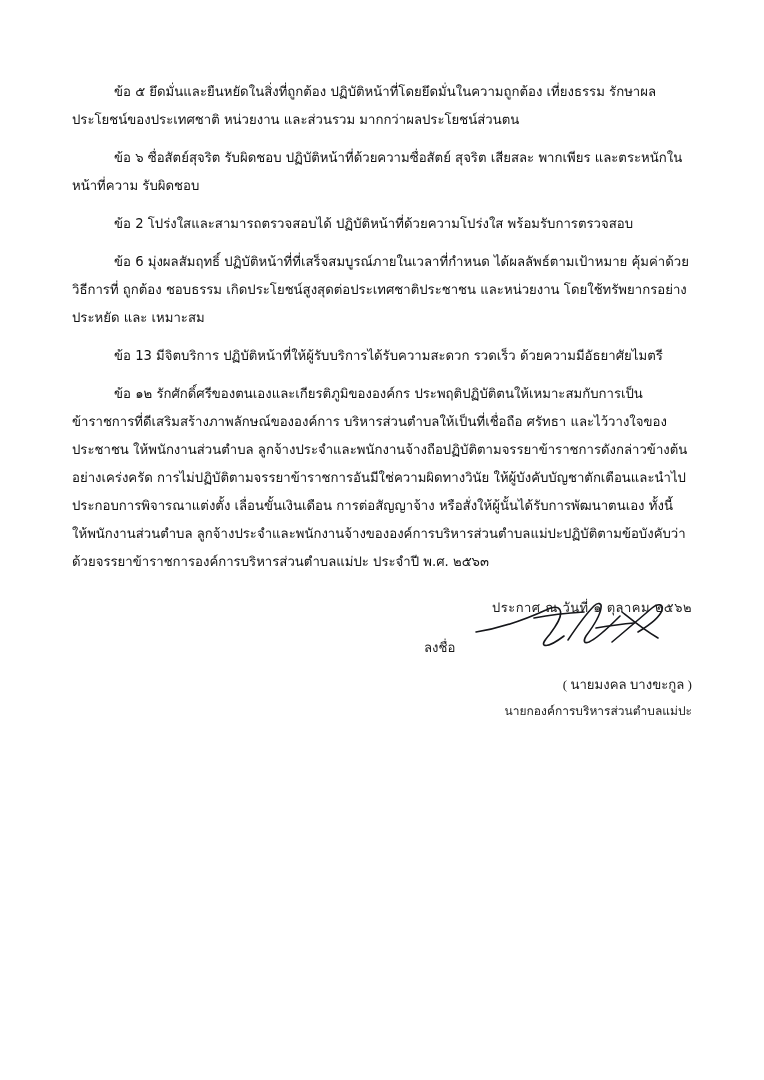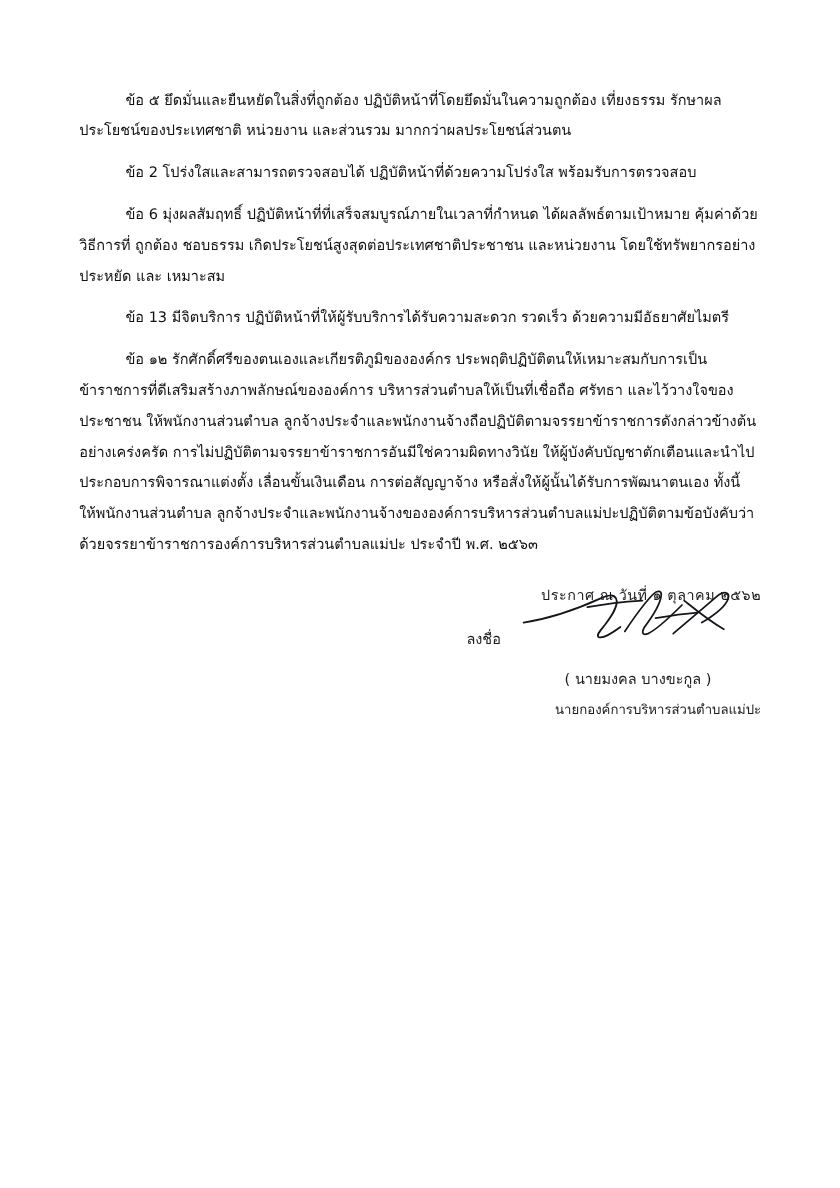--- a/index.html
+++ b/index.html
@@ -50,39 +50,41 @@
     line-height: 28px;
   }
   .signature {
     position: absolute;
     left: 400px;
     top: -36px;
     width: 200px;
     height: 54px;
   }
   .sign-name {
-    text-align: center;
+    text-align: right;
     padding-left: 396px;
     font-size: 13.2px;
     line-height: 26px;
     margin-top: 8px;
+    font-family: Liberation Serif, serif;
   }
   .sign-title {
     text-align: right;
     padding-left: 378px;
     font-size: 12px;
     line-height: 26px;
   }
 </style>
 </head>
 <body>
 
 <div class="page">
 
   <p class="para">ข้อ ๕ ยึดมั่นและยืนหยัดในสิ่งที่ถูกต้อง ปฏิบัติหน้าที่โดยยึดมั่นในความถูกต้อง เที่ยงธรรม รักษาผลประโยชน์ของประเทศชาติ หน่วยงาน และส่วนรวม มากกว่าผลประโยชน์ส่วนตน</p>
+  <p class="para">ข้อ ๖ ซื่อสัตย์สุจริต รับผิดชอบ ปฏิบัติหน้าที่ด้วยความซื่อสัตย์ สุจริต เสียสละ พากเพียร และตระหนักในหน้าที่ความ รับผิดชอบ</p>
   <p class="para">ข้อ 2 โปร่งใสและสามารถตรวจสอบได้ ปฏิบัติหน้าที่ด้วยความโปร่งใส พร้อมรับการตรวจสอบ</p>
   <p class="para">ข้อ 6 มุ่งผลสัมฤทธิ์ ปฏิบัติหน้าที่ที่เสร็จสมบูรณ์ภายในเวลาที่กำหนด ได้ผลลัพธ์ตามเป้าหมาย คุ้มค่าด้วยวิธีการที่ ถูกต้อง ชอบธรรม เกิดประโยชน์สูงสุดต่อประเทศชาติประชาชน และหน่วยงาน โดยใช้ทรัพยากรอย่างประหยัด และ เหมาะสม</p>
   <p class="para">ข้อ 13 มีจิตบริการ ปฏิบัติหน้าที่ให้ผู้รับบริการได้รับความสะดวก รวดเร็ว ด้วยความมีอัธยาศัยไมตรี</p>
   <p class="para">ข้อ ๑๒ รักศักดิ์ศรีของตนเองและเกียรติภูมิขององค์กร ประพฤติปฏิบัติตนให้เหมาะสมกับการเป็นข้าราชการที่ดีเสริมสร้างภาพลักษณ์ขององค์การ บริหารส่วนตำบลให้เป็นที่เชื่อถือ ศรัทธา และไว้วางใจของประชาชน ให้พนักงานส่วนตำบล ลูกจ้างประจำและพนักงานจ้างถือปฏิบัติตามจรรยาข้าราชการดังกล่าวข้างต้น อย่างเคร่งครัด การไม่ปฏิบัติตามจรรยาข้าราชการอันมีใช่ความผิดทางวินัย ให้ผู้บังคับบัญชาตักเตือนและนำไป ประกอบการพิจารณาแต่งตั้ง เลื่อนขั้นเงินเดือน การต่อสัญญาจ้าง หรือสั่งให้ผู้นั้นได้รับการพัฒนาตนเอง ทั้งนี้ ให้พนักงานส่วนตำบล ลูกจ้างประจำและพนักงานจ้างขององค์การบริหารส่วนตำบลแม่ปะปฏิบัติตามข้อบังคับว่าด้วยจรรยาข้าราชการองค์การบริหารส่วนตำบลแม่ปะ ประจำปี พ.ศ. ๒๕๖๓</p>
 
   <p class="announce">ประกาศ ณ วันที่  ๑   ตุลาคม   ๒๕๖๒</p>
 
   <div class="sign-area">
     <div class="sign-row">
       <span>ลงชื่อ</span>

